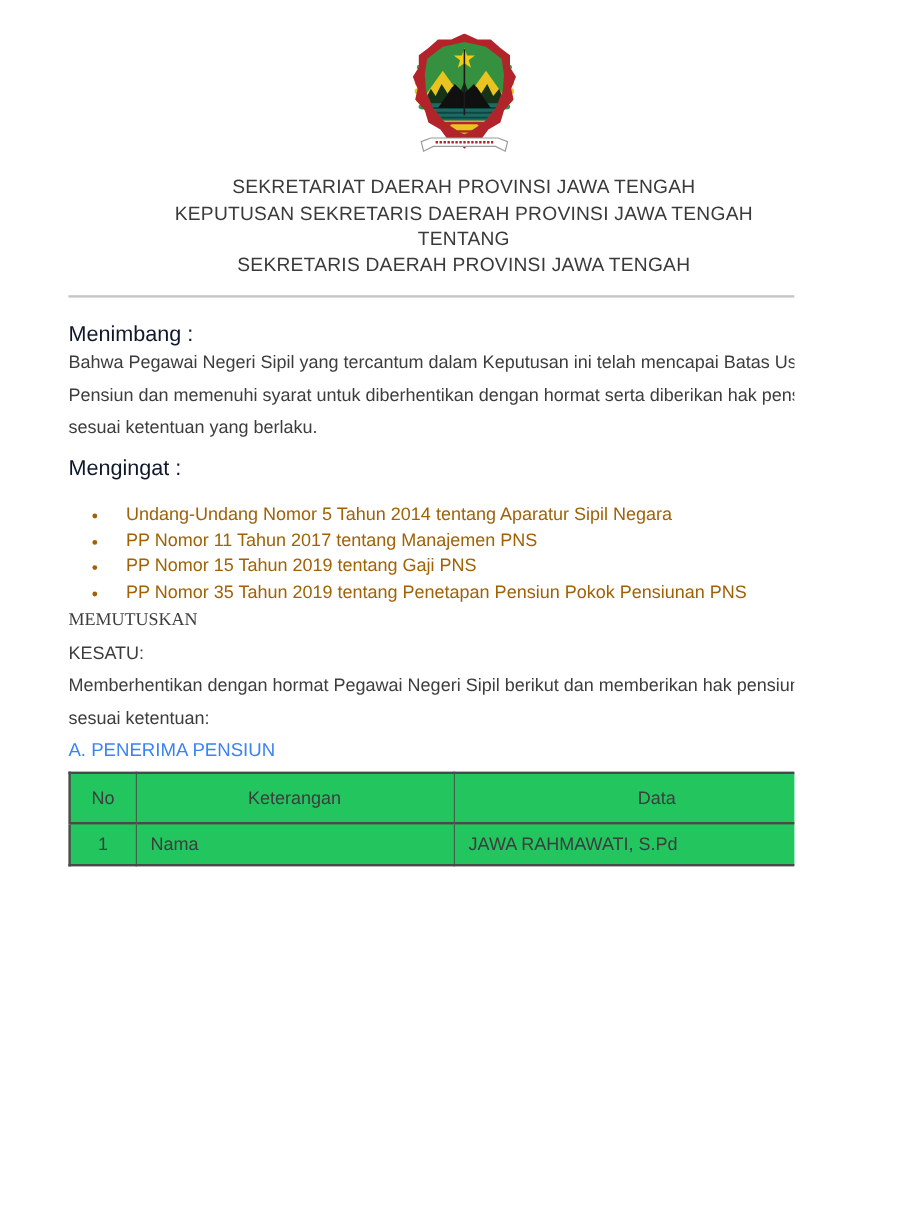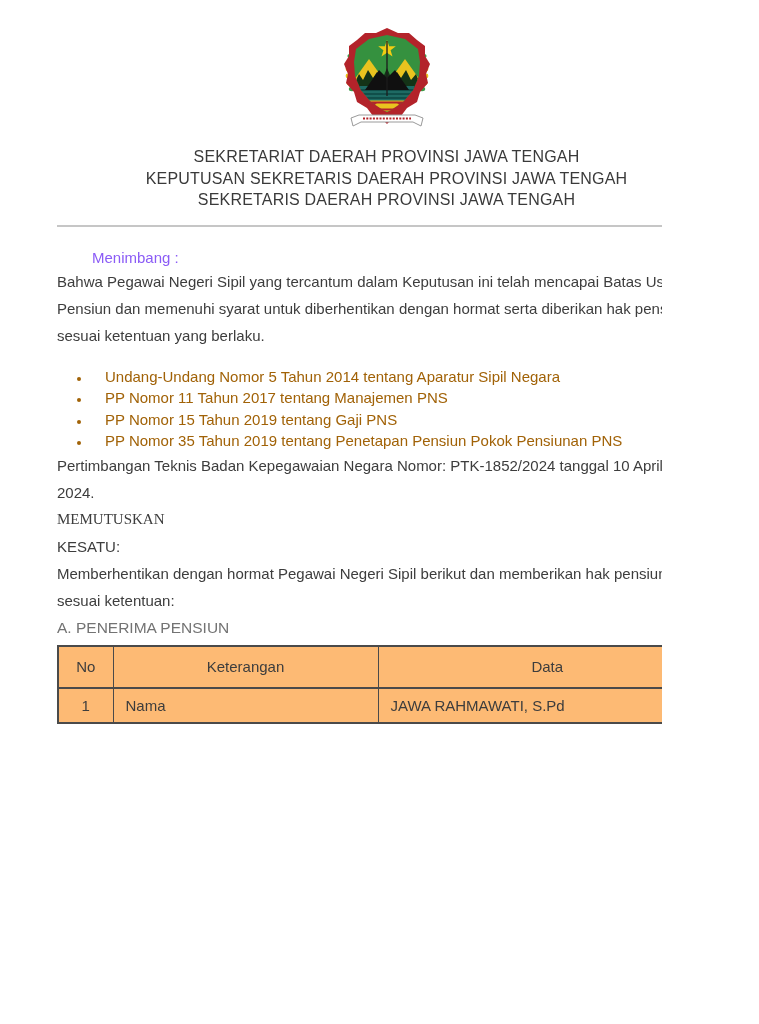--- a/index.html
+++ b/index.html
@@ -32,24 +32,23 @@
     color: #3a3a3a;
   }
   hr.rule {
     margin: 14px 0 0 0;
     border: none;
     border-top: 2px solid #c6c6c6;
     width: 100%;
   }
   .section-heading {
     margin-top: 20px;
-    font-size: 15px;
+    font-size: 18px;
     line-height: 21px;
-    color: #8b5cf6;
-    margin-left: 35px;
+    color: #0f172a;
   }
   .section-heading.mt-sm { margin-top: 10px; }
   .section-heading.mt-md { margin-top: 18px; }
   p.body {
     margin: 0;
     font-size: 15px;
     line-height: 27px;
     color: #3d3d3d;
   }
   .p1 { margin-top: 21px; width: 655px; }
@@ -65,33 +64,33 @@
     font-size: 15px;
     line-height: 21.5px;
     color: #a16207;
   }
   ul.refs li { padding-left: 14px; }
   ul.refs li::marker { font-size: 12px; }
   .table-title {
     margin-top: 4px;
     font-size: 15.5px;
     line-height: 19px;
-    color: #737373;
+    color: #3b82f6;
   }
   table.pension {
     margin-top: 8px;
     border-collapse: collapse;
     width: 659px;
     table-layout: fixed;
     font-size: 15px;
     color: #3d3d3d;
   }
   table.pension th, table.pension td {
     border: 1px solid #4a4a4a;
-    background: #fdba74;
+    background: #22c55e;
     font-weight: normal;
   }
   table.pension { border: 2px solid #4a4a4a; }
   table.pension thead th {
     height: 38px;
     text-align: center;
     vertical-align: middle;
     border-bottom-width: 2px;
   }
   table.pension tbody td {
@@ -160,36 +159,37 @@
         <line x1="46" y1="13" x2="46" y2="68" stroke="#1c1c1c" stroke-width="1.3"></line>
 
         <path d="M10 90 L18 87 L74 87 L82 90 L80 98 L72 94 L20 94 L12 98 Z" fill="#ffffff" stroke="#9a9a9a" stroke-width="1"></path>
         <line x1="22" y1="90.5" x2="70" y2="90.5" stroke="#b3232a" stroke-width="2" stroke-dasharray="2 1.3"></line>
       </svg>
     </div>
 
     <div class="doc-header">
       <div>SEKRETARIAT DAERAH PROVINSI JAWA TENGAH</div>
       <div>KEPUTUSAN SEKRETARIS DAERAH PROVINSI JAWA TENGAH</div>
+      <div>TENTANG</div>
       <div>SEKRETARIS DAERAH PROVINSI JAWA TENGAH</div>
     </div>
 
     <hr class="rule">
 
     <div class="section-heading">Menimbang :</div>
     <p class="body p1">Bahwa Pegawai Negeri Sipil yang tercantum dalam Keputusan ini telah mencapai Batas Usia Pensiun dan memenuhi syarat untuk diberhentikan dengan hormat serta diberikan hak pensiun sesuai ketentuan yang berlaku.</p>
 
+    <div class="section-heading mt-sm">Mengingat :</div>
     <ul class="refs">
       <li>Undang-Undang Nomor 5 Tahun 2014 tentang Aparatur Sipil Negara</li>
       <li>PP Nomor 11 Tahun 2017 tentang Manajemen PNS</li>
       <li>PP Nomor 15 Tahun 2019 tentang Gaji PNS</li>
       <li>PP Nomor 35 Tahun 2019 tentang Penetapan Pensiun Pokok Pensiunan PNS</li>
     </ul>
 
-    <p class="body p2">Pertimbangan Teknis Badan Kepegawaian Negara Nomor: PTK-1852/2024 tanggal 10 April 2024.</p>
 
     <p class="body single memutuskan">MEMUTUSKAN</p>
     <p class="body single kesatu">KESATU:</p>
     <p class="body p3">Memberhentikan dengan hormat Pegawai Negeri Sipil berikut dan memberikan hak pensiun sesuai ketentuan:</p>
 
     <div class="table-title">A. PENERIMA PENSIUN</div>
 
     <table class="pension">
       <colgroup>
         <col class="col-no">

